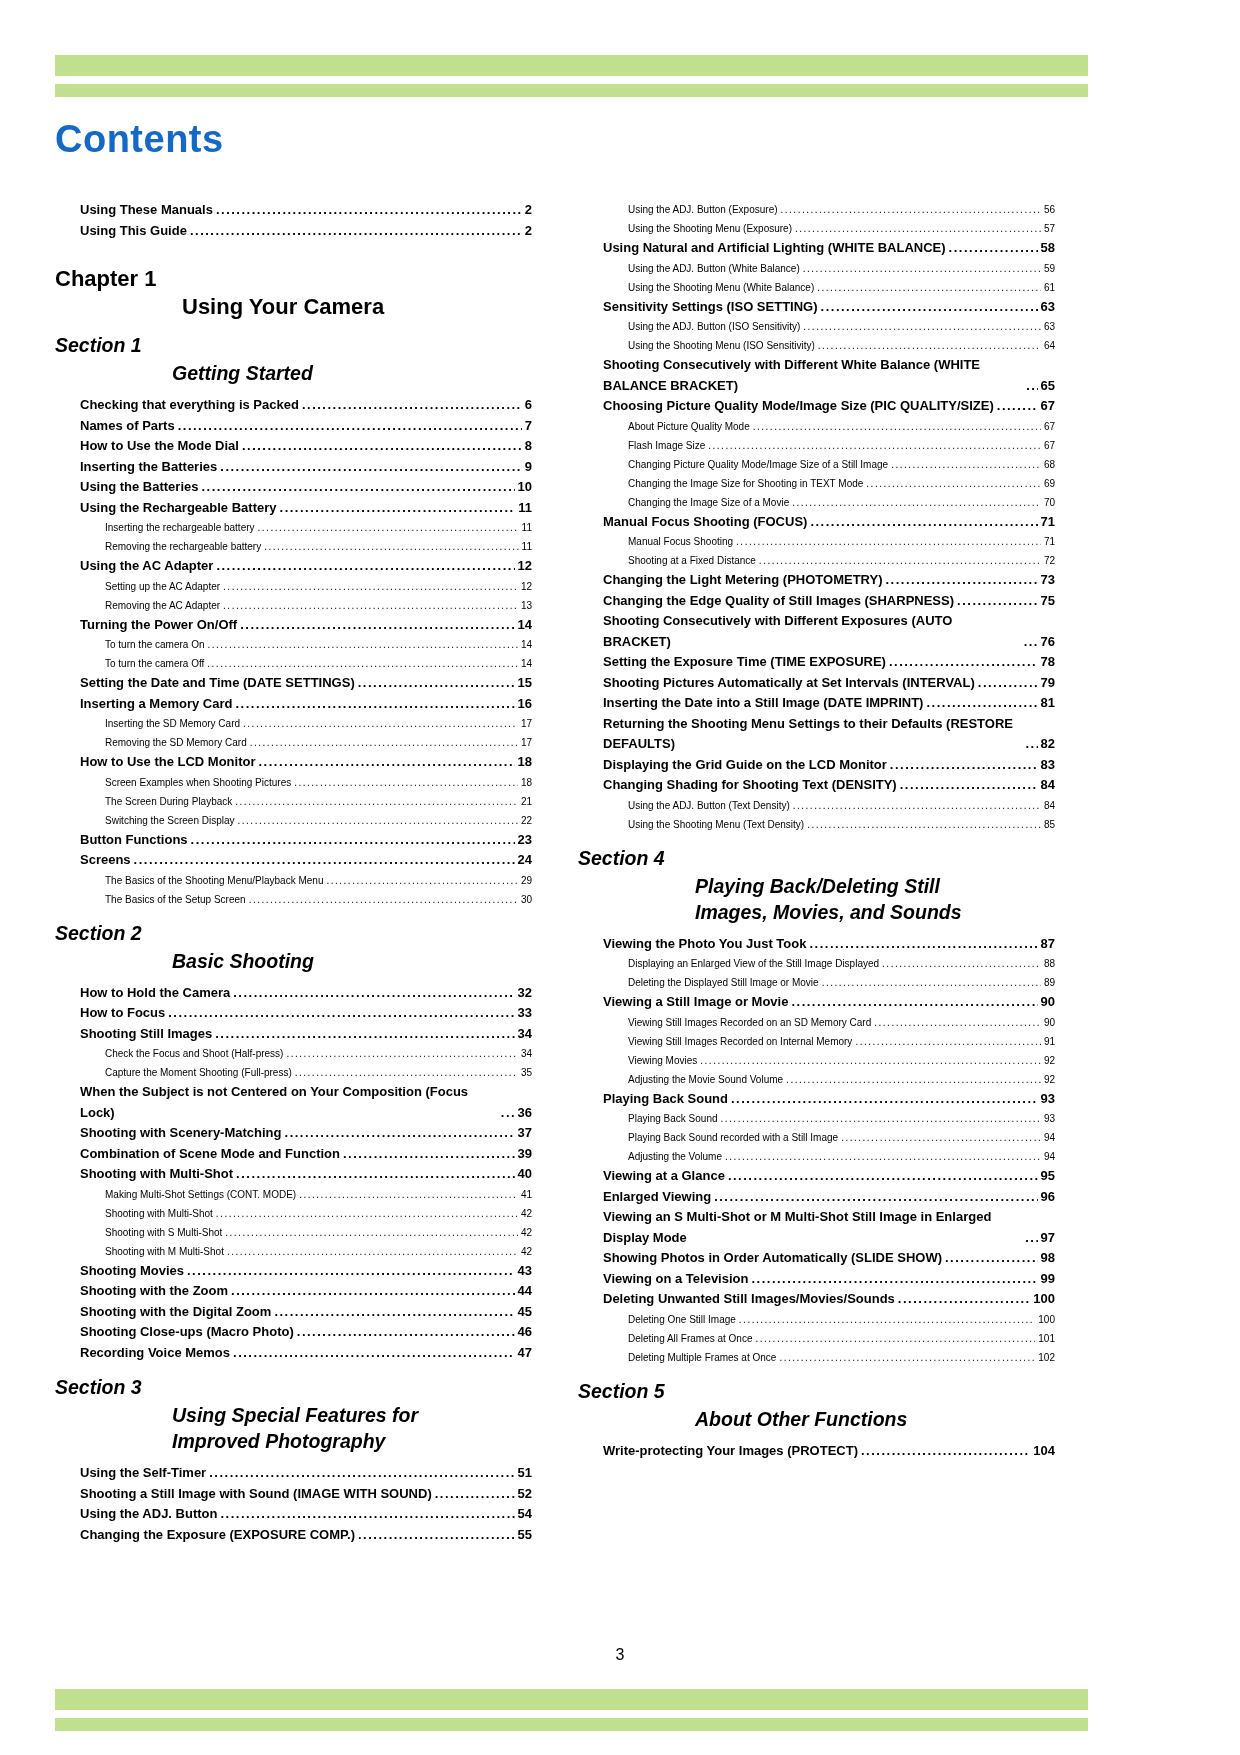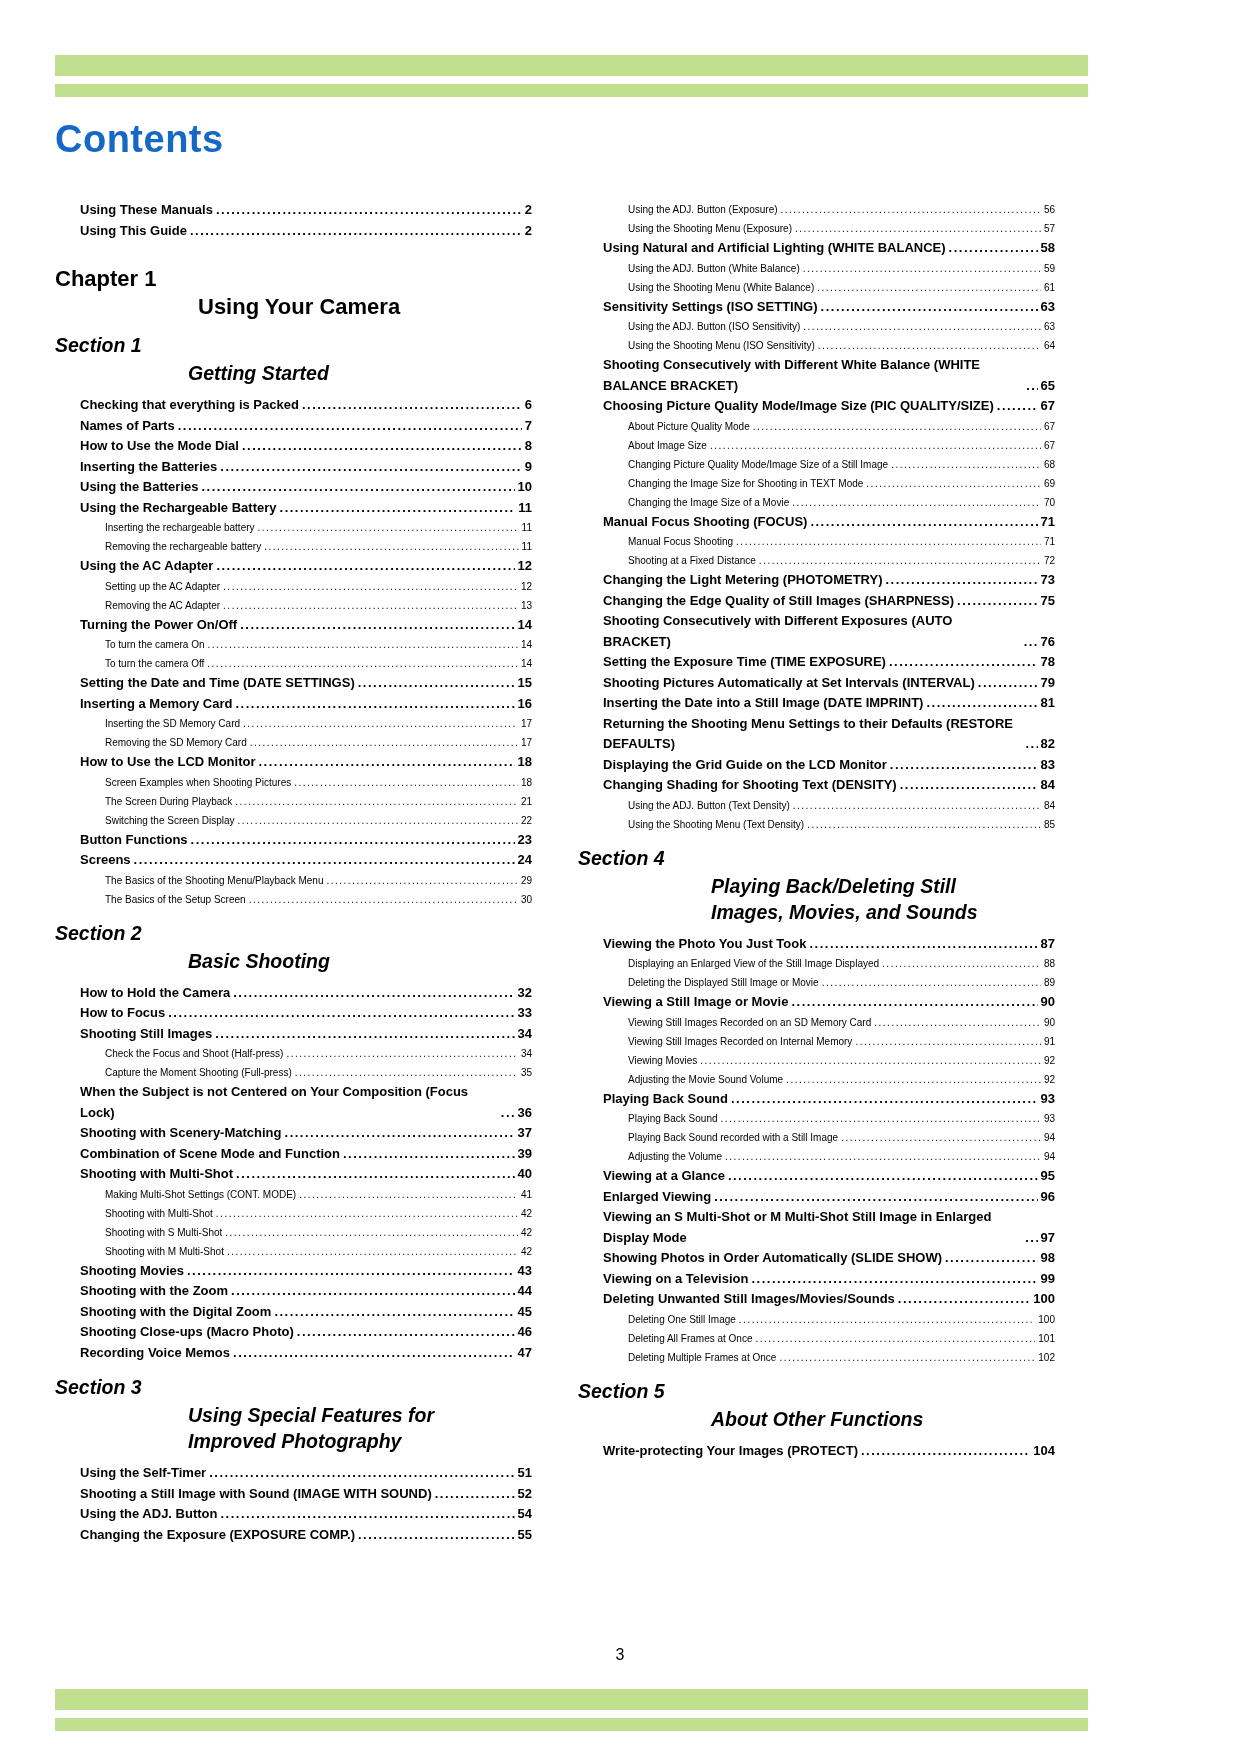--- a/index.html
+++ b/index.html
@@ -42,21 +42,20 @@
     width: 1000px;
     display: flex;
     gap: 46px;
   }
   .col { width: 477px; }
 
   .chapter-heading, .section-heading {
     display: flex;
     font-weight: bold;
     line-height: 28px;
-    gap: 16px;
   }
   .chapter-heading { font-size: 22px;   margin: 24px 0 6px; }
   .section-heading { font-size: 19.5px; line-height: 26px; margin: 11px 0 9px; font-style: italic; }
   .chapter-heading .h-num { flex: 0 0 127px; }
   .section-heading .h-num { flex: 0 0 117px; }
   .h-title { flex: 1 1 auto; max-width: 285px; margin-top: 28px; }
 
   .entry { display: flex; align-items: flex-end; }
   .entry.level-1 { font-size: 13px; line-height: 20.5px; padding-left: 25px; font-weight: bold; }
   .entry.level-2 { font-size: 10px; line-height: 19px;   padding-left: 50px; }
@@ -410,21 +409,21 @@
           <span class="entry-label">Choosing Picture Quality Mode/Image Size (PIC QUALITY/SIZE)</span>
           <span class="dots"></span>
           <span class="entry-page">67</span>
         </div>
         <div class="entry level-2">
           <span class="entry-label">About Picture Quality Mode</span>
           <span class="dots"></span>
           <span class="entry-page">67</span>
         </div>
         <div class="entry level-2">
-          <span class="entry-label">About Image Size</span>
+          <span class="entry-label">Flash Image Size</span>
           <span class="dots"></span>
           <span class="entry-page">67</span>
         </div>
         <div class="entry level-2">
           <span class="entry-label">Changing Picture Quality Mode/Image Size of a Still Image</span>
           <span class="dots"></span>
           <span class="entry-page">68</span>
         </div>
         <div class="entry level-2">
           <span class="entry-label">Changing the Image Size for Shooting in TEXT Mode</span>

